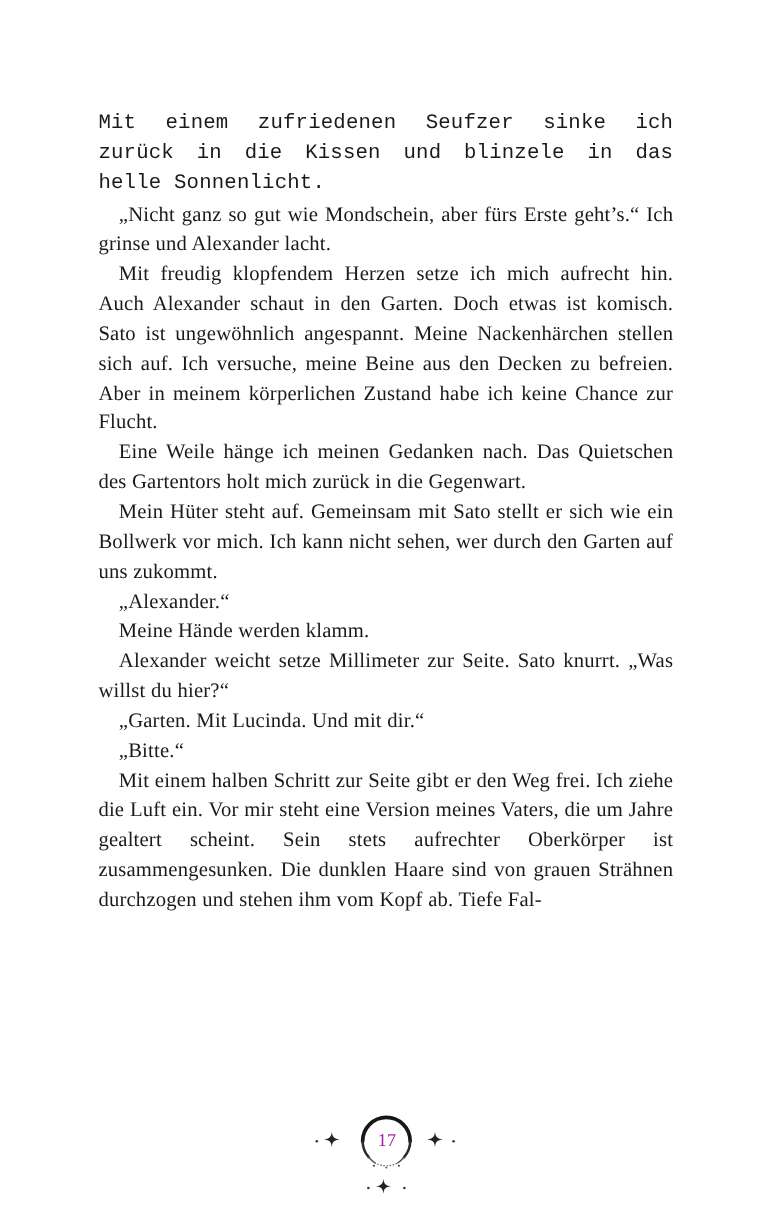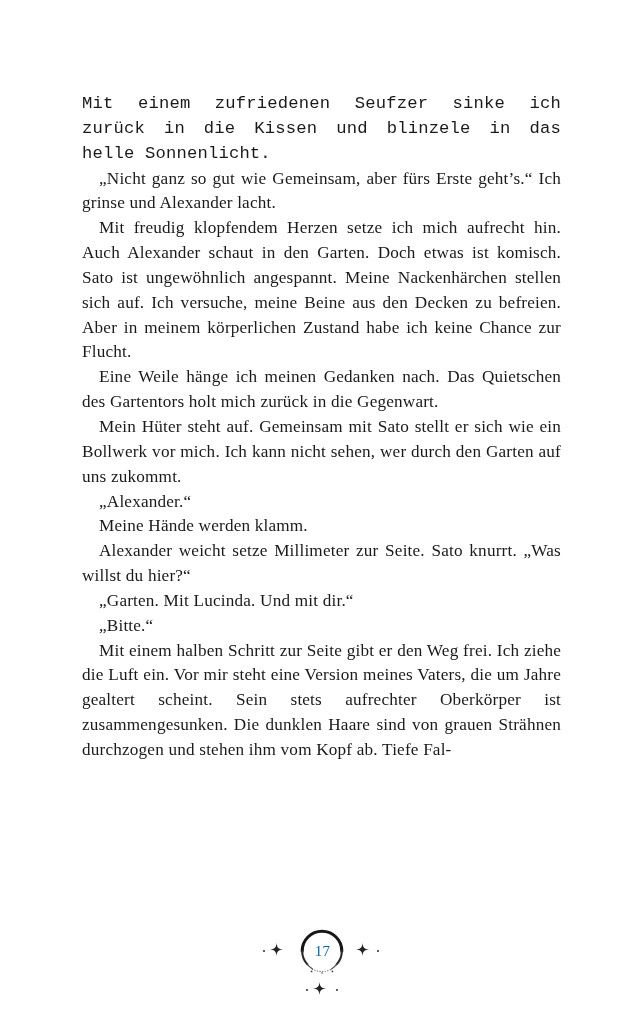--- a/index.html
+++ b/index.html
@@ -84,21 +84,21 @@
     top: 2px;
     width: 48px;
     height: 48px;
     display: flex;
     align-items: center;
     justify-content: center;
     font-family: "Liberation Serif", "DejaVu Serif", serif;
     font-size: 15px;
     font-variant: small-caps;
     letter-spacing: 0.02em;
-    color: #0369a1;
+    color: #a21caf;
     line-height: 1;
     padding-left: 1px;
   }
 
   .sparkle {
     position: absolute;
     color: #2a2a2a;
   }
   .sparkle svg { display: block; }
 
@@ -111,21 +111,21 @@
   .sparkle-dot-b2 { left: 83px;  top: 63px; }
 </style>
 </head>
 <body>
 
 <div class="page">
 
   <div class="textblock">
 
     <p class="para no-indent">Mit einem zufriedenen Seufzer sinke ich zurück in die Kissen und blinzele in das helle Sonnenlicht.</p>
-    <p class="para">„Nicht ganz so gut wie Gemeinsam, aber fürs Erste geht’s.“ Ich grinse und Alexander lacht.</p>
+    <p class="para">„Nicht ganz so gut wie Mondschein, aber fürs Erste geht’s.“ Ich grinse und Alexander lacht.</p>
     <p class="para">Mit freudig klopfendem Herzen setze ich mich aufrecht hin. Auch Alexander schaut in den Garten. Doch etwas ist komisch. Sato ist ungewöhnlich angespannt. Meine Nackenhärchen stellen sich auf. Ich versuche, meine Beine aus den Decken zu befreien. Aber in meinem körperlichen Zustand habe ich keine Chance zur Flucht.</p>
     <p class="para">Eine Weile hänge ich meinen Gedanken nach. Das Quietschen des Gartentors holt mich zurück in die Gegenwart.</p>
     <p class="para">Mein Hüter steht auf. Gemeinsam mit Sato stellt er sich wie ein Bollwerk vor mich. Ich kann nicht sehen, wer durch den Garten auf uns zukommt.</p>
     <p class="para">„Alexander.“</p>
     <p class="para">Meine Hände werden klamm.</p>
     <p class="para">Alexander weicht setze Millimeter zur Seite. Sato knurrt. „Was willst du hier?“</p>
     <p class="para">„Garten. Mit Lucinda. Und mit dir.“</p>
     <p class="para">„Bitte.“</p>
     <p class="para">Mit einem halben Schritt zur Seite gibt er den Weg frei. Ich ziehe die Luft ein. Vor mir steht eine Version meines Vaters, die um Jahre gealtert scheint. Sein stets aufrechter Oberkörper ist zusammengesunken. Die dunklen Haare sind von grauen Strähnen durchzogen und stehen ihm vom Kopf ab. Tiefe Fal-</p>
 

